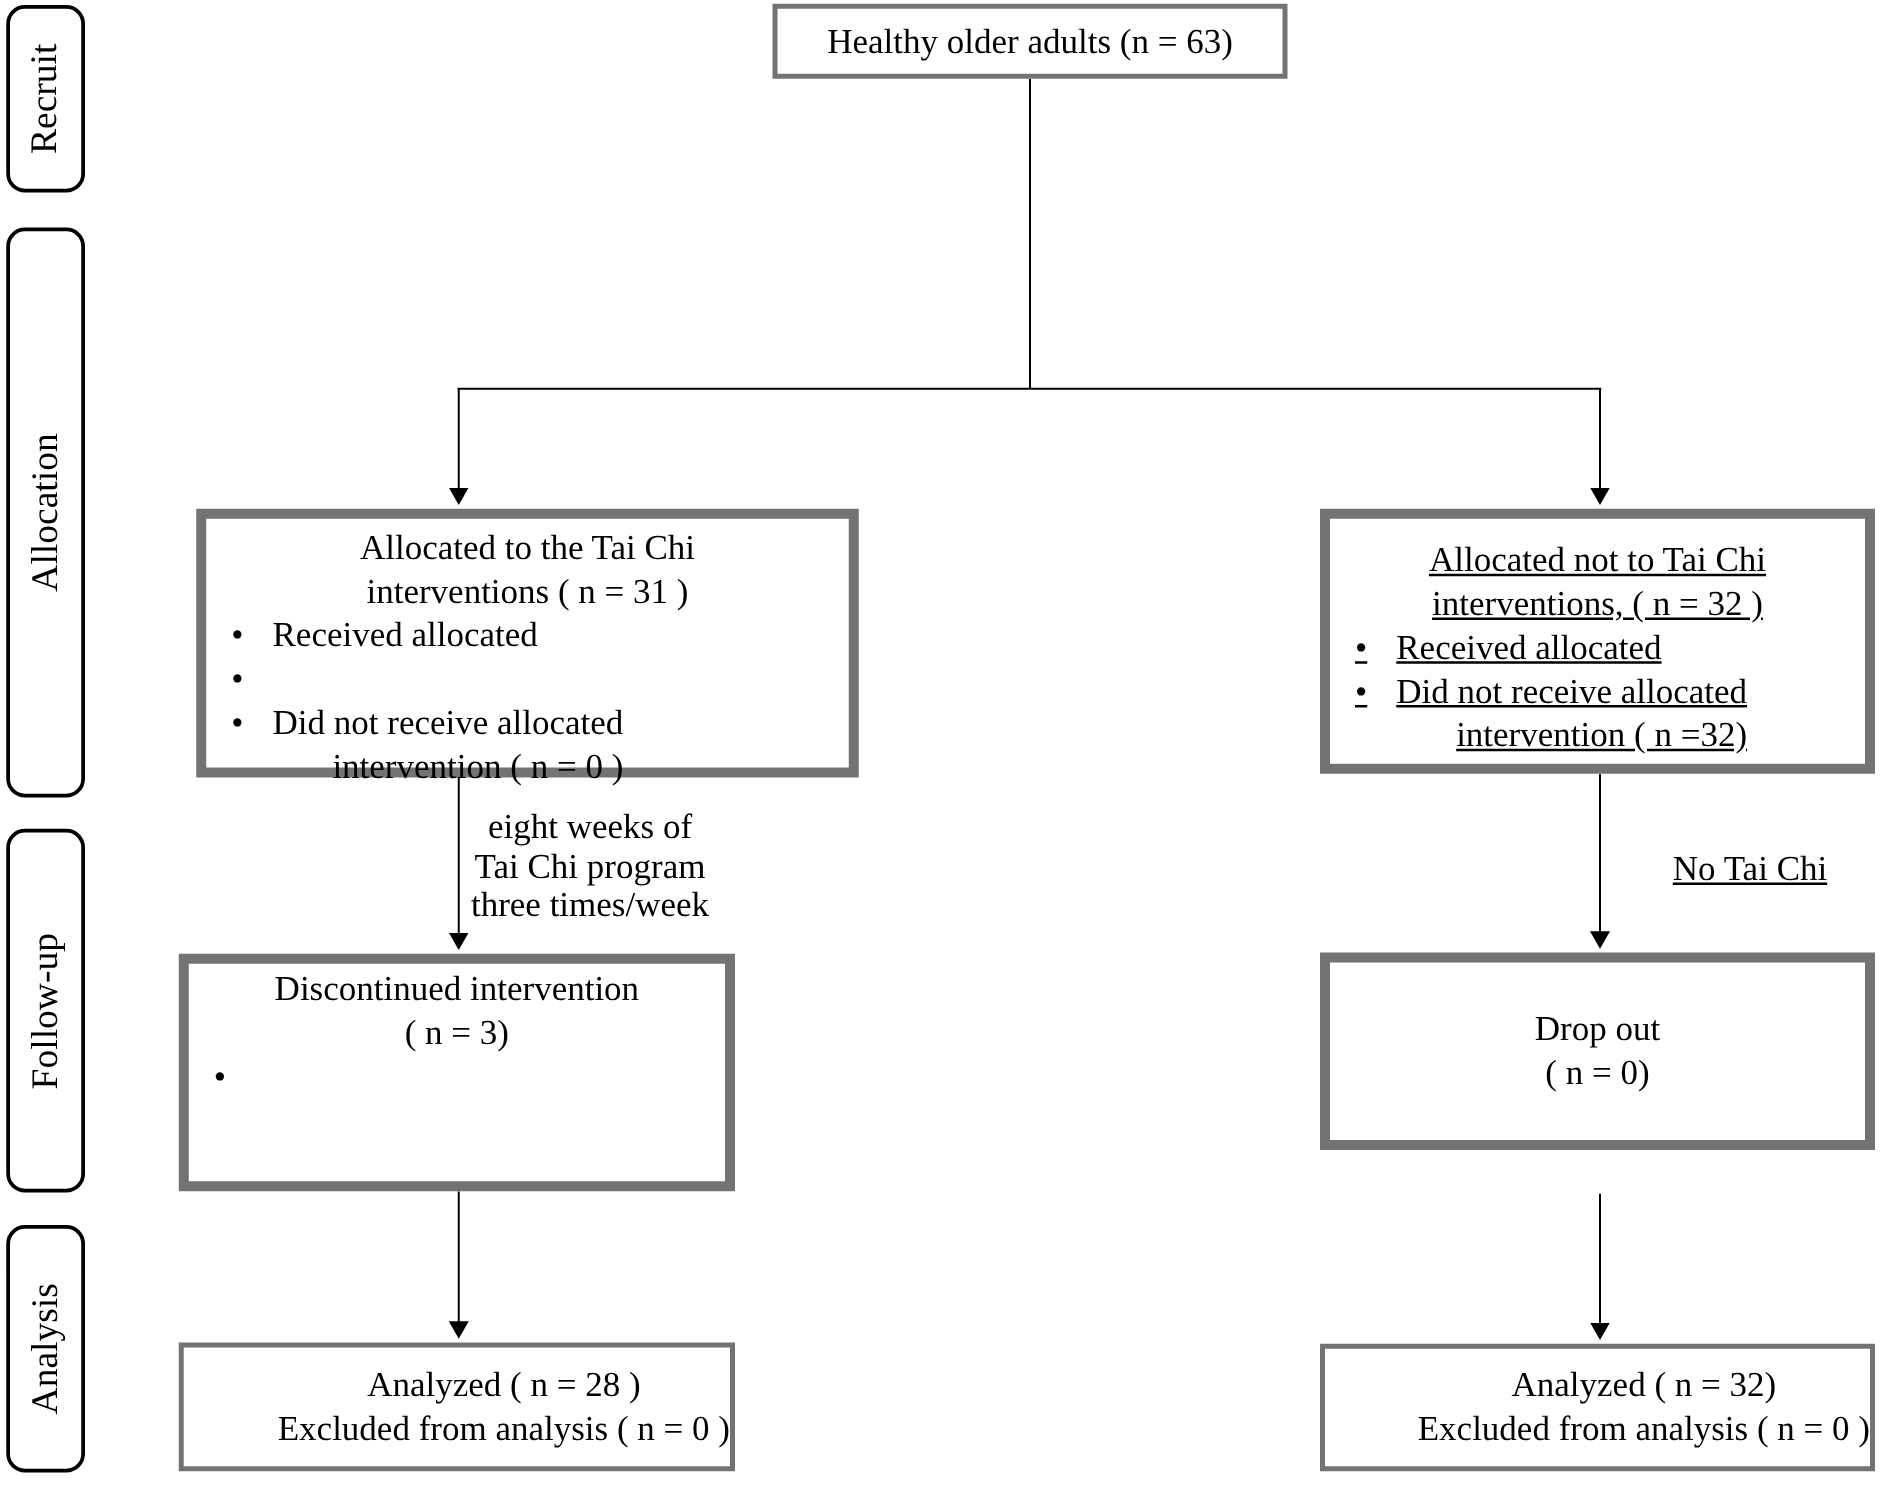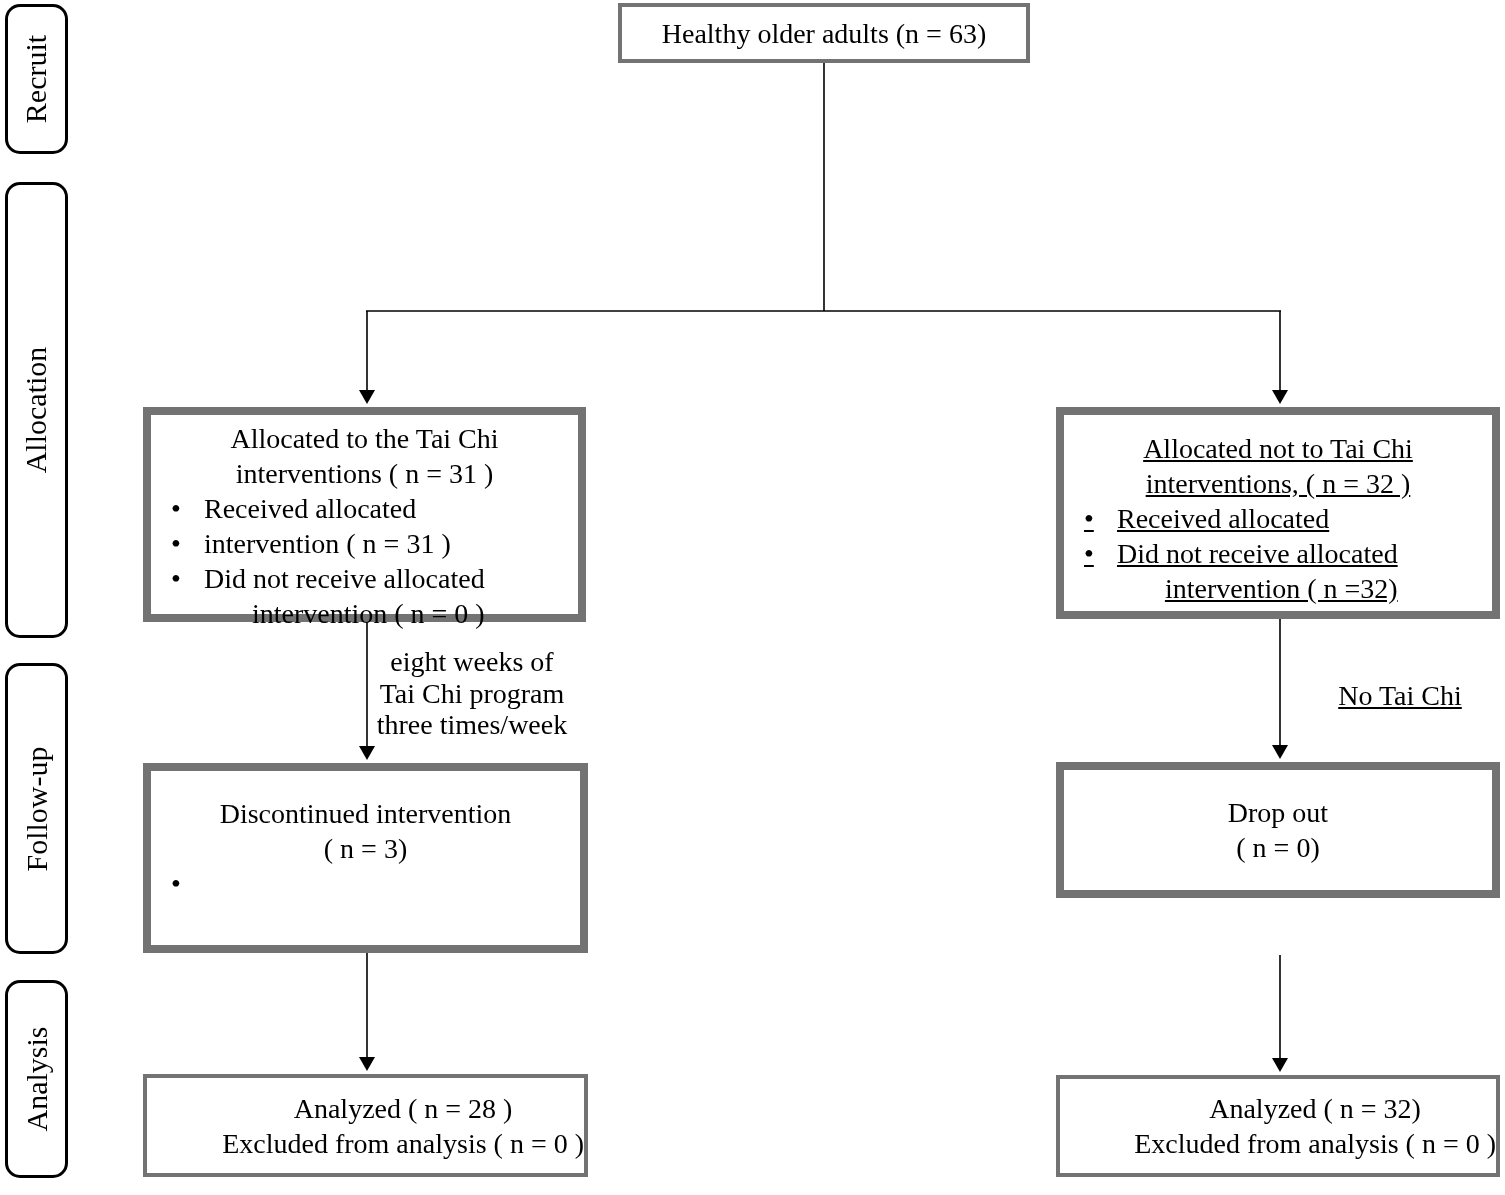--- a/index.html
+++ b/index.html
@@ -53,25 +53,25 @@
     background: #fff;
     font-size: 28px;
     line-height: 35px;
   }
   .box-top {
     left: 618px; top: 3px; width: 412px; height: 60px;
     border-width: 4px;
     display: flex; align-items: center; justify-content: center;
     white-space: pre;
   }
-  .box-alloc-left  { left: 143px;  top: 407px; width: 443px; height: 215px; padding-top: 6px; }
+  .box-alloc-left  { left: 157px;  top: 407px; width: 530px; height: 215px; padding-top: 6px; }
   .box-alloc-right { left: 1056px; top: 407px; width: 444px; height: 212px; padding-top: 16px; text-decoration: underline; }
-  .box-follow-left { left: 143px;  top: 763px; width: 445px; height: 190px; padding-top: 25px; }
+  .box-follow-left { left: 143px;  top: 763px; width: 445px; height: 190px; padding-top: 3px; }
   .box-follow-right {
-    left: 1056px; top: 762px; width: 444px; height: 136px;
+    left: 1056px; top: 762px; width: 444px; height: 158px;
     display: flex; align-items: center; justify-content: center;
     text-align: center; white-space: pre-line;
   }
   .box-analysis {
     border-width: 4px;
     display: flex; align-items: center; justify-content: flex-end;
     text-align: center; white-space: pre-line;
   }
   .box-analysis-left  { left: 143px;  top: 1074px; width: 445px; height: 103px; }
   .box-analysis-right { left: 1056px; top: 1075px; width: 444px; height: 102px; }
@@ -148,21 +148,20 @@
 
   <div class="box box-alloc-left">
     <div class="box-title">Allocated to the Tai Chi
 interventions ( n =  31 )</div>
     <div class="bullet-row">
       <span class="bullet-glyph">•</span>
       <span class="bullet-text">Received allocated</span>
     </div>
     <div class="bullet-row">
       <span class="bullet-glyph">•</span>
-      <span class="bullet-text">intervention ( n = 31 )</span>
     </div>
     <div class="bullet-row">
       <span class="bullet-glyph">•</span>
       <span class="bullet-text">Did not receive  allocated
 intervention ( n = 0 )</span>
     </div>
   </div>
 
   <div class="box box-alloc-right">
     <div class="box-title">Allocated not to Tai Chi

